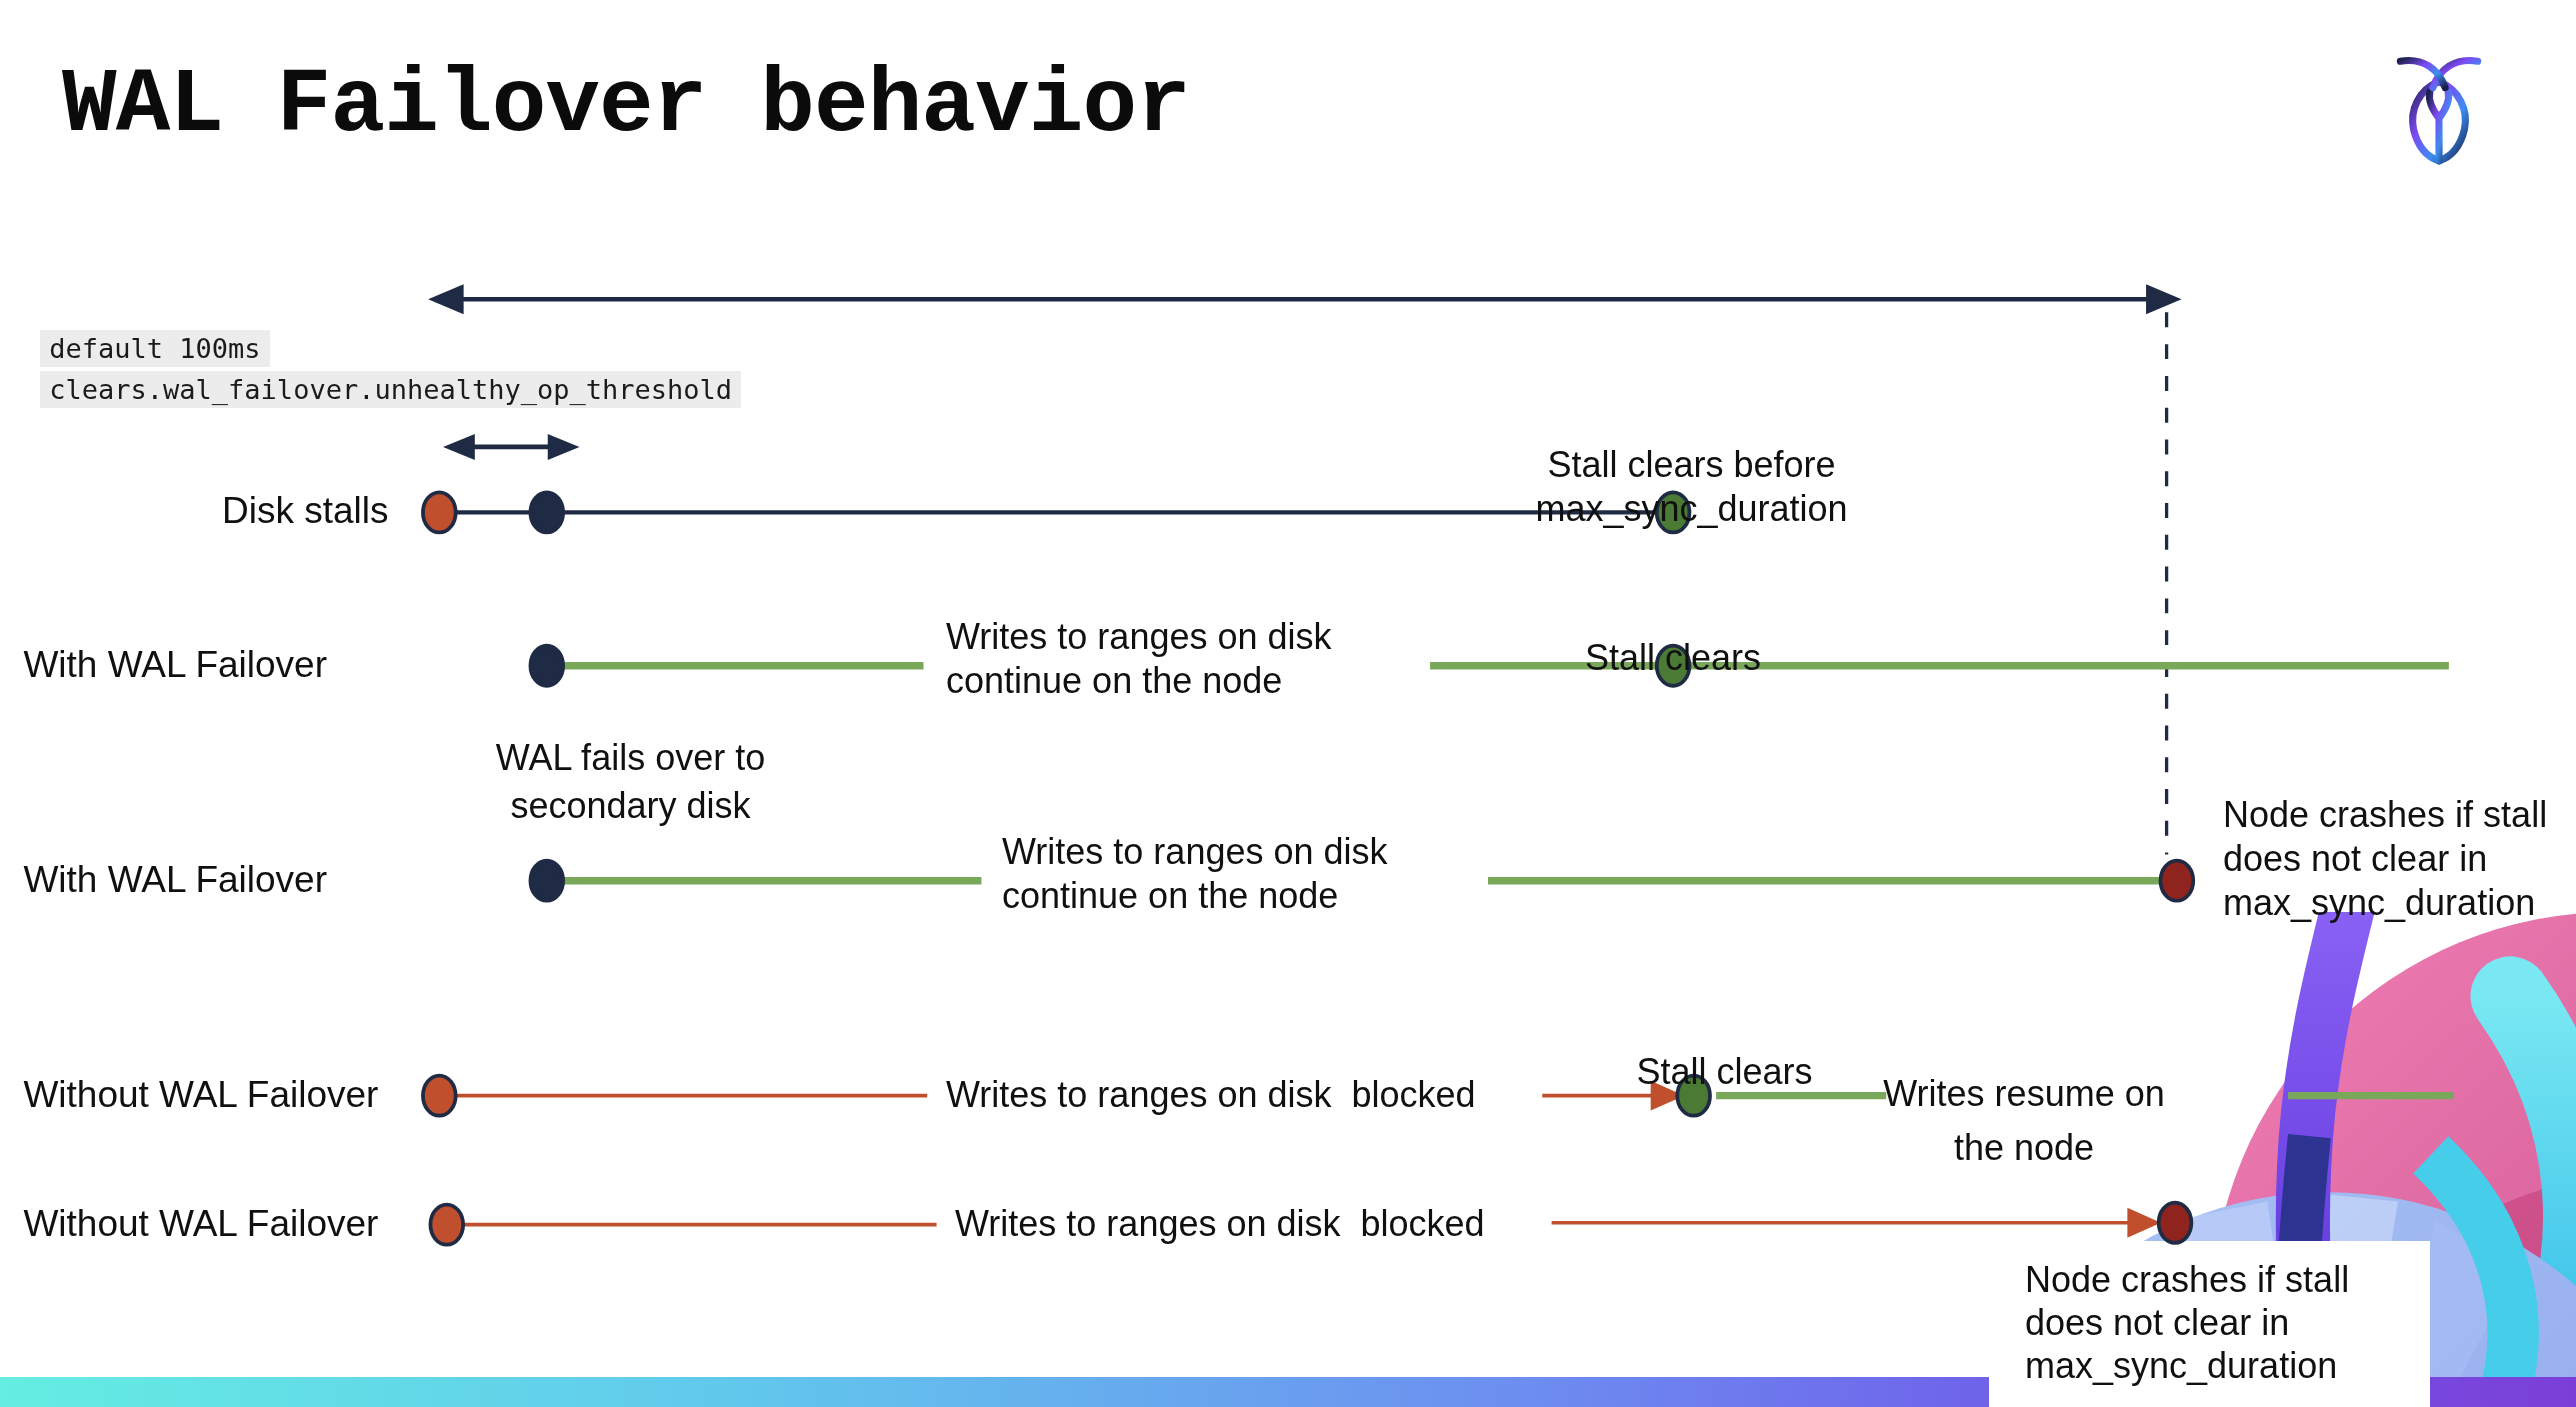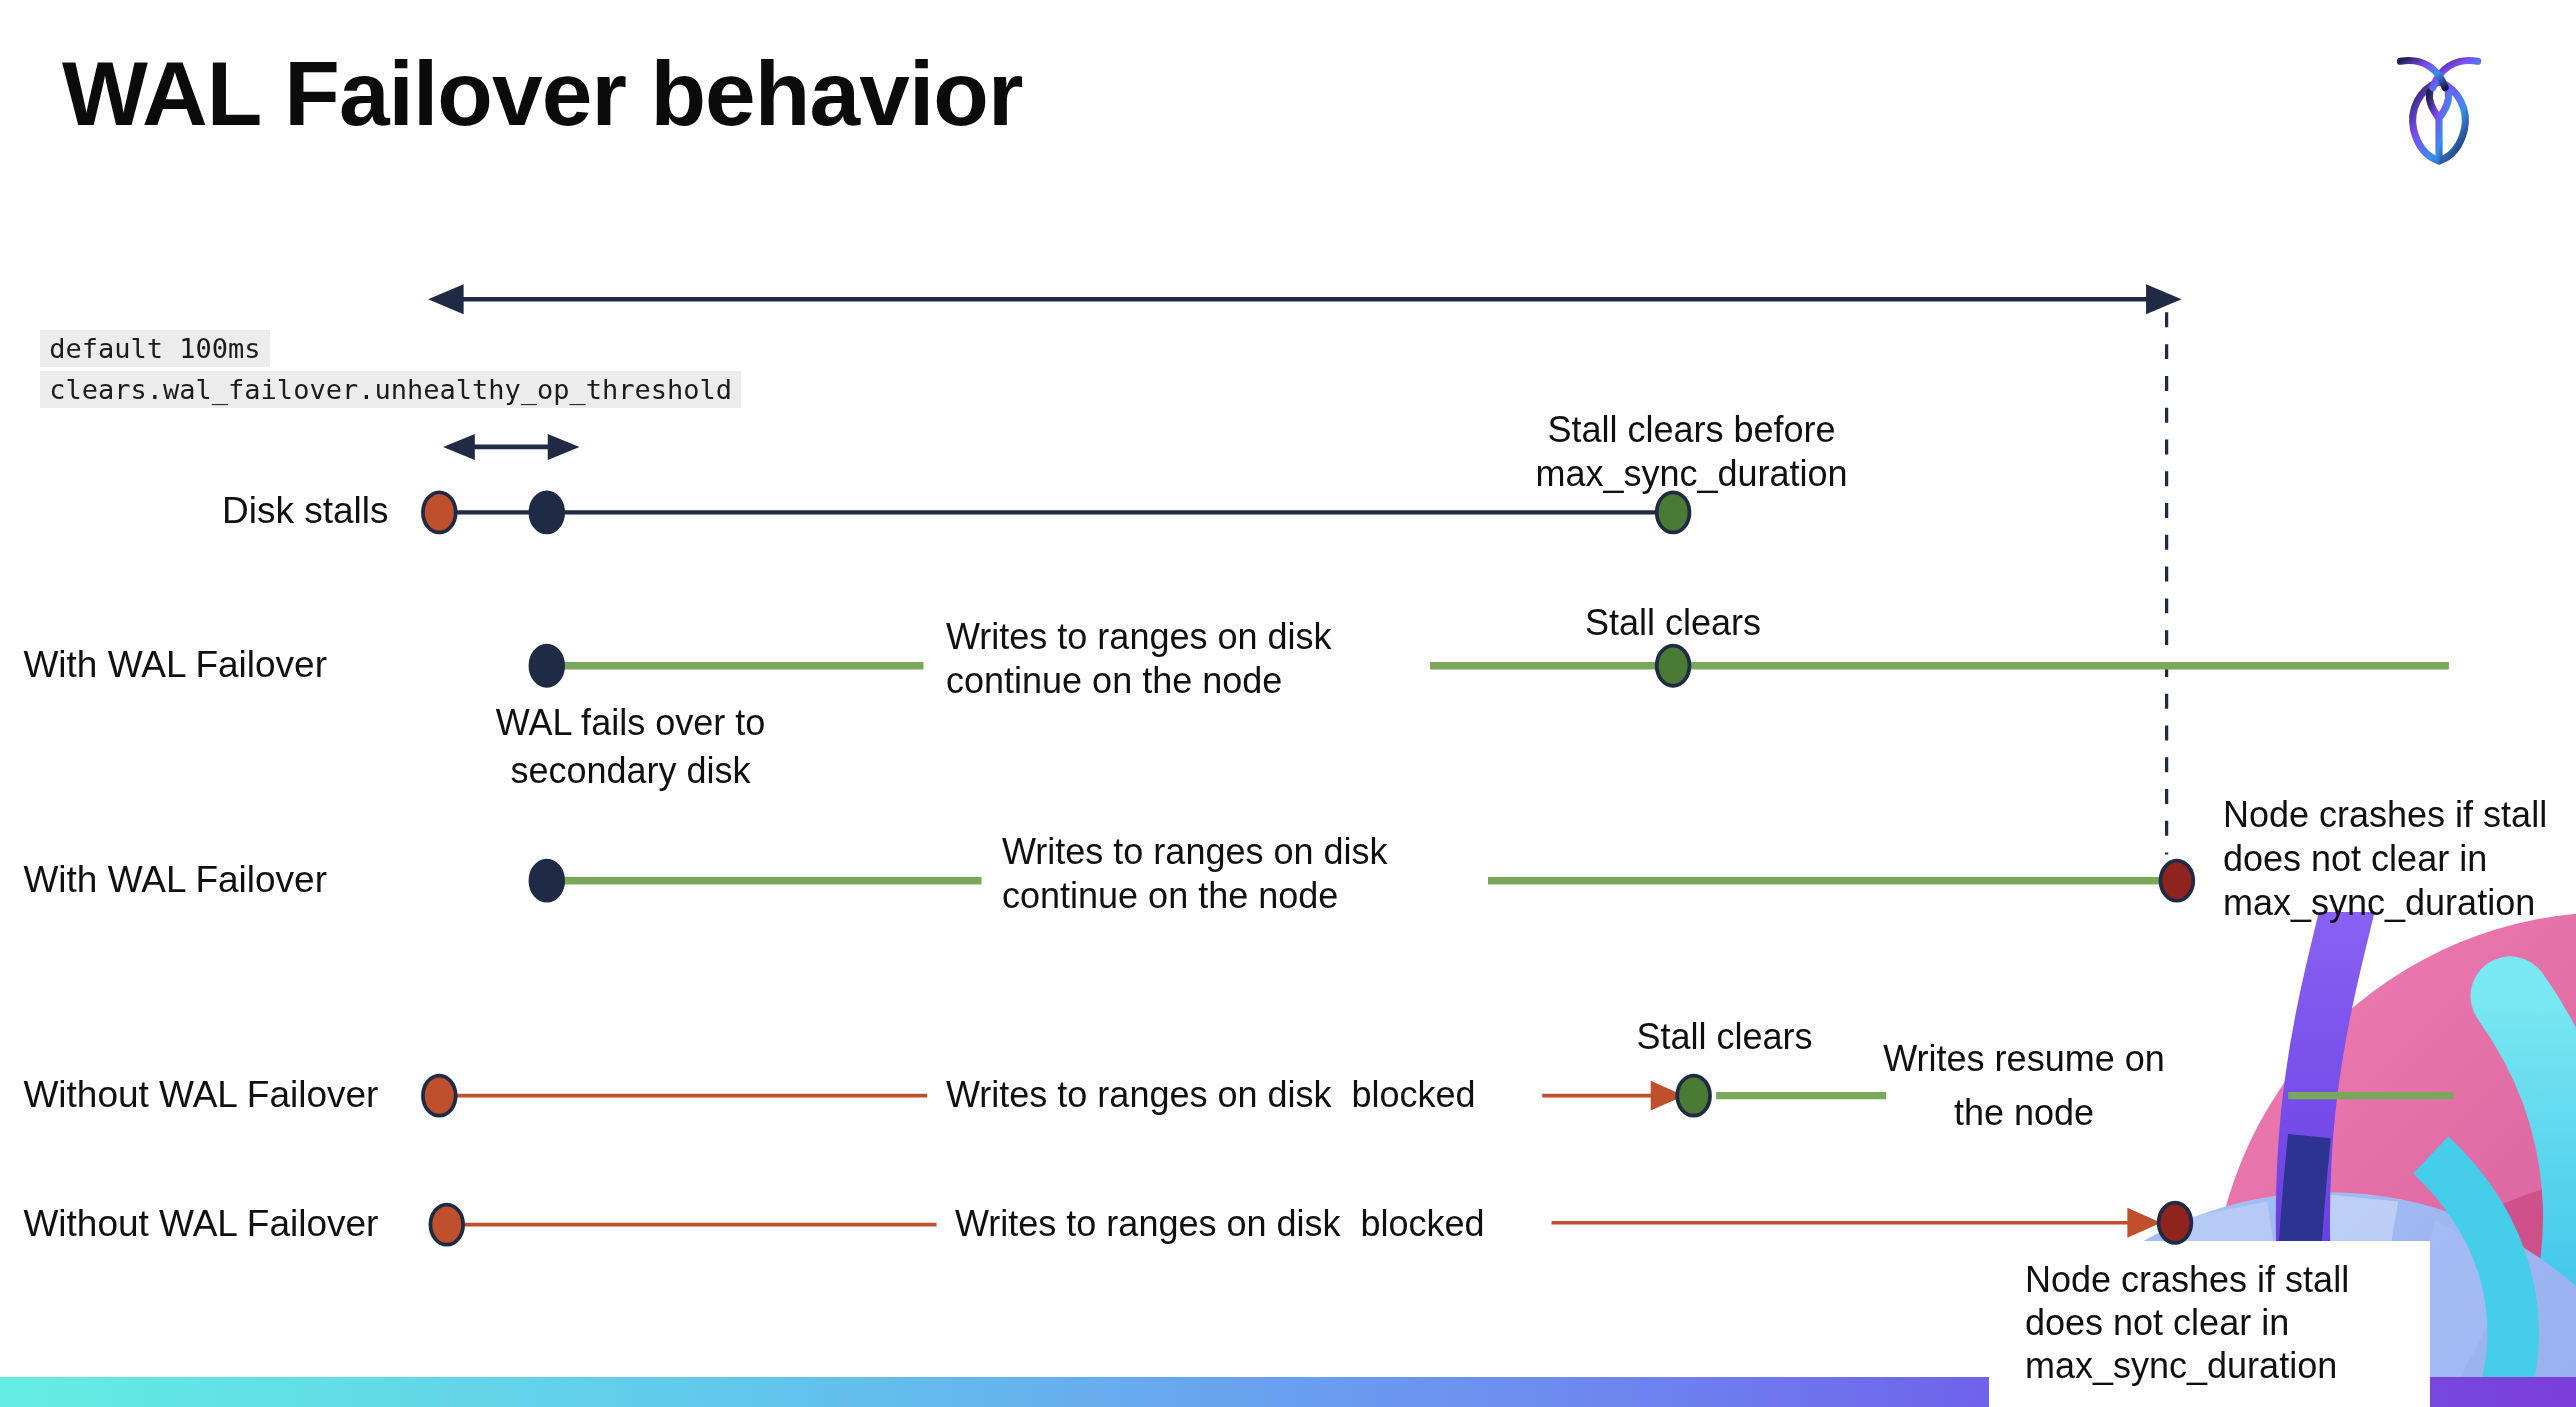--- a/index.html
+++ b/index.html
@@ -5,21 +5,21 @@
   html,body{margin:0;padding:0;background:#ffffff;}
   .stage{position:relative;width:2576px;height:1408px;overflow:hidden;background:#ffffff;
          font-family:"Liberation Sans",sans-serif;color:#101010;}
   .abs{position:absolute;}
   .title{font-size:91px;font-weight:bold;letter-spacing:-0.9px;color:#0b0b0b;white-space:nowrap;}
   .code{font-family:"DejaVu Sans Mono",monospace;font-size:27px;color:#1b1b1b;
         background:var(--code-bg);padding:2.8px 9.3px;display:inline-block;white-space:pre;}
   .codecol{display:flex;flex-direction:column;align-items:flex-start;gap:4.7px;z-index:6;}
   .rowlabel{font-size:37px;white-space:nowrap;z-index:5;}
   .note{font-size:36px;line-height:44px;white-space:pre-wrap;z-index:5;}
-  .note.center{text-align:center;}
+  .note.center{text-align:center;margin-top:35px;}
   .svg-layer{position:absolute;left:0;top:0;z-index:4;}
   .art-layer{position:absolute;z-index:1;}
   .bar{position:absolute;left:0;top:1377px;width:2576px;height:31px;z-index:2;
        background:linear-gradient(90deg,var(--bar-a) 0%,var(--bar-b) 28%,var(--bar-c) 60%,var(--bar-d) 80%,var(--bar-e) 100%);}
   .crashbox{position:absolute;left:1989px;top:1241px;width:441px;height:166px;background:#ffffff;z-index:3;}
   .crashbox .note{position:absolute;left:36px;top:17px;line-height:43px;}
   
   .l-navy{stroke:var(--navy);stroke-width:4.5;}
   .l-arrow{stroke:var(--navy);stroke-width:5;}
   .l-green{stroke:var(--green-line);stroke-width:8;}
@@ -118,21 +118,21 @@
     <ellipse class="dot dot-red" cx="470" cy="1172" rx="17.5" ry="21.5"></ellipse>
     <ellipse class="dot dot-green" cx="1812" cy="1172" rx="17.5" ry="21.5"></ellipse>
 
     <line class="l-red" x1="480" y1="1310" x2="1002" y2="1310"></line>
     <line class="l-red" x1="1660" y1="1308" x2="2280" y2="1308"></line>
     <polygon class="red-fill" points="2312,1308 2276,1292 2276,1324"></polygon>
     <ellipse class="dot dot-red" cx="478" cy="1310" rx="17.5" ry="21.5"></ellipse>
     <ellipse class="dot dot-crash" cx="2327" cy="1308" rx="17.5" ry="21.5"></ellipse>
   </svg>
 
-  <div class="abs title" style="left:62px;top:42px;">WAL Failover behavior</div>
+  <div class="abs title" style="left:62px;top:54px;font-family:Liberation Mono, monospace;">WAL Failover behavior</div>
   <svg class="abs" style="left:2385px;top:45px;" width="108" height="122" viewBox="0 0 100 120">
     <defs>
       <linearGradient id="gLogo" x1="0" y1="0" x2="1" y2="1">
         <stop offset="0" stop-color="#1D2150"></stop>
           <stop offset="0.35" stop-color="#7E49F2"></stop>
         <stop offset="0.65" stop-color="#3B8EF0"></stop>
           <stop offset="1" stop-color="#171C4A"></stop>
       </linearGradient>
     </defs>
     <g fill="none" stroke="url(#gLogo)" stroke-width="7" stroke-linecap="round">

